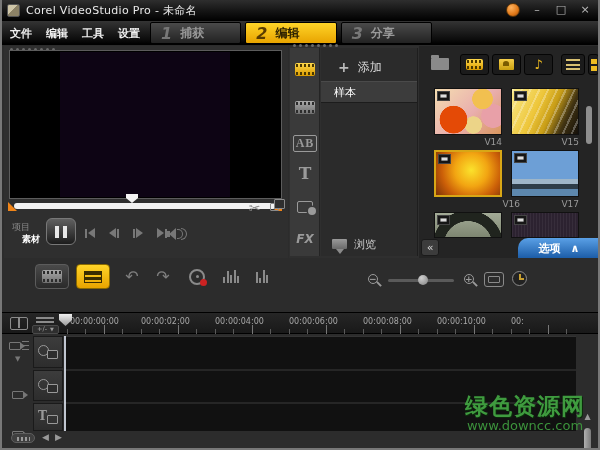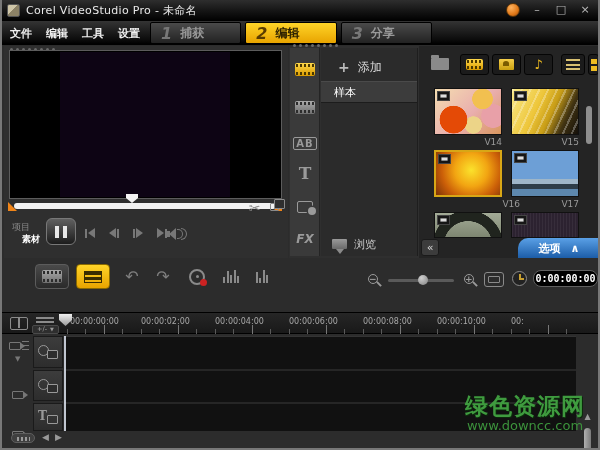--- a/index.html
+++ b/index.html
@@ -88,21 +88,21 @@
   .nav-item { position:absolute; left:0; width:30px; height:26px; display:flex; align-items:center; justify-content:center; }
   .film-gold { width:20px; height:13px; background:linear-gradient(#ffd84a,#d99b00); border-radius:2px; position:relative; }
   .film-gold::before, .film-gold::after { content:""; position:absolute; left:1px; right:1px; height:3px;
     background-image:repeating-linear-gradient(90deg,#4a3800 0 2px,transparent 2px 4px); }
   .film-gold::before { top:1px; } .film-gold::after { bottom:1px; }
   .film-gray { width:20px; height:13px; background:linear-gradient(#a8a8a8,#707070); border-radius:2px; position:relative; }
   .film-gray::before, .film-gray::after { content:""; position:absolute; left:1px; right:1px; height:3px;
     background-image:repeating-linear-gradient(90deg,#2c2c2c 0 2px,transparent 2px 4px); }
   .film-gray::before { top:1px; } .film-gray::after { bottom:1px; }
   .nav-glyph { color:#9a9a9a; font-weight:bold; }
-  .nav-ab { font-size:10px; border:1px solid #9a9a9a; border-radius:2px; padding:0 2px; letter-spacing:1px; }
+  .nav-ab { font-size:12px; border:1px solid #9a9a9a; border-radius:2px; padding:0 2px; letter-spacing:1px;font-family:Liberation Serif, serif; }
   .nav-t { font-size:17px; font-family:"DejaVu Serif","Liberation Serif",serif; }
   .nav-fx { font-size:12px; font-style:italic; }
   .graphic-icon { width:16px; height:12px; border:1.5px solid #9a9a9a; border-radius:2px; position:relative; }
   .graphic-icon::after { content:""; position:absolute; right:-4px; bottom:-3px; width:8px; height:8px;
     background:#9a9a9a; border-radius:50%; box-shadow:0 0 0 1.5px #3a3a3a; }
 
   .cat-panel { position:absolute; left:32px; top:2px; width:97px; height:208px; background:#2b2b2b; border-right:1px solid #1e1e1e; }
   .add-row { position:absolute; left:0; top:8px; width:100%; height:22px; display:flex; align-items:center; }
   .add-plus { color:#bbb; font-size:14px; font-weight:bold; margin:0 8px 0 17px; }
   .add-label { color:#ddd; font-size:12px; }
@@ -482,23 +482,20 @@
       <div class="mag" style="left:366px;top:13px;">
         <span>−</span>
       </div>
       <div class="zoom-track"></div>
       <div class="zoom-knob"></div>
       <div class="mag" style="left:462px;top:13px;">
         <span>+</span>
       </div>
       <div class="fit-btn"></div>
       <div class="clock-icon"></div>
-      <div class="tc-field tc-timeline">
-        <span>0:00:00:00</span>
-      </div>
     </div>
 
     <div class="ruler">
       <div class="board-icon"></div>
       <div class="listv-icon"></div>
       <div class="ruler-area">
         <span class="ruler-label" style="left:6px;">00:00:00:00</span>
         <span class="ruler-label" style="left:77px;">00:00:02:00</span>
         <span class="ruler-label" style="left:151px;">00:00:04:00</span>
         <span class="ruler-label" style="left:225px;">00:00:06:00</span>

